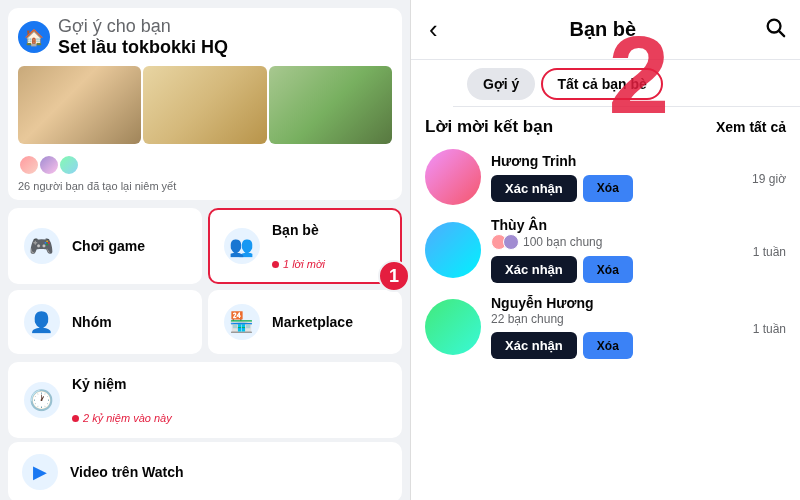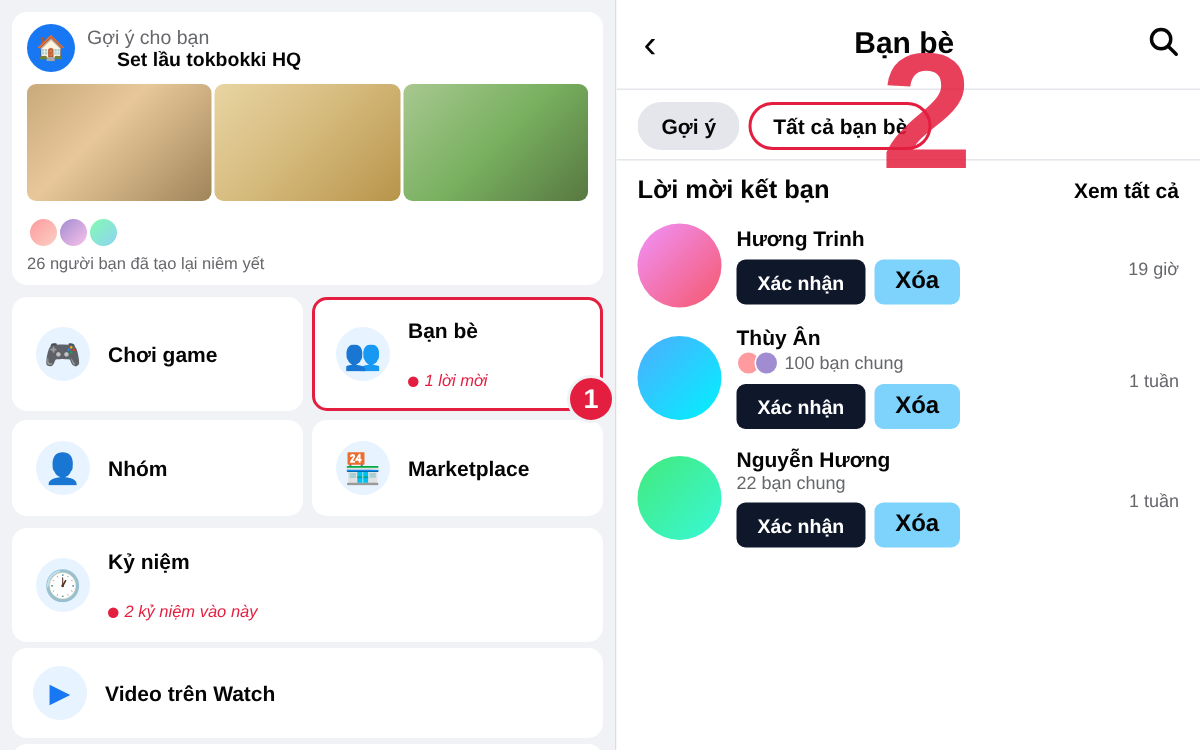--- a/index.html
+++ b/index.html
@@ -45,28 +45,27 @@
       background: #1877f2;
       display: flex;
       align-items: center;
       justify-content: center;
       color: white;
       font-size: 16px;
       flex-shrink: 0;
     }
 
     .feed-card-title {
-      font-size: 13px;
+      font-size: 18px;
       color: #65676b;
     }
 
     .feed-card-title strong {
       color: #050505;
       font-weight: 600;
-      margin-left: 20px;
     }
 
     .feed-image-row {
       display: flex;
       gap: 2px;
       padding: 4px 10px 8px;
       height: 90px;
     }
 
     .feed-img-placeholder {
@@ -371,26 +370,26 @@
       color: #fff;
       border: none;
       border-radius: 6px;
       padding: 6px 14px;
       font-size: 13px;
       font-weight: 600;
       cursor: pointer;
     }
 
     .btn-delete {
-      background: #7dd3fc;
+      background: #3b82f6;
       color: #050505;
       border: none;
       border-radius: 6px;
       padding: 6px 14px;
-      font-size: 16px;
+      font-size: 12px;
       font-weight: 600;
       cursor: pointer;
     }
 
     .friend-right {
       display: flex;
       flex-direction: column;
       align-items: flex-start;
     }
   </style>
@@ -492,21 +491,21 @@
     <div class="back-btn" style="font-size:26px; font-weight:300;">‹</div>
     <div class="right-title">Bạn bè</div>
     <div class="search-btn">
       <svg width="22" height="22" viewBox="0 0 24 24" fill="none" stroke="#050505" stroke-width="2.5" stroke-linecap="round">
         <circle cx="11" cy="11" r="7"></circle>
         <line x1="16.5" y1="16.5" x2="22" y2="22"></line>
       </svg>
     </div>
   </div>
 
-  <div style="position:relative;">
+  <div style="position:relative;margin-left:42px;">
     <div class="tab-bar">
       <button class="tab-btn">Gợi ý</button>
       <button class="tab-btn active">Tất cả bạn bè</button>
     </div>
 
     <div style="position:absolute; top:-40px; left:50%; transform:translateX(-30%); font-size:110px; font-weight:900; color:#e41e3f; opacity:0.85; pointer-events:none; z-index:5; line-height:1;">2</div>
   </div>
 
   <div class="section-header">
     <span class="section-title">Lời mời kết bạn</span>

